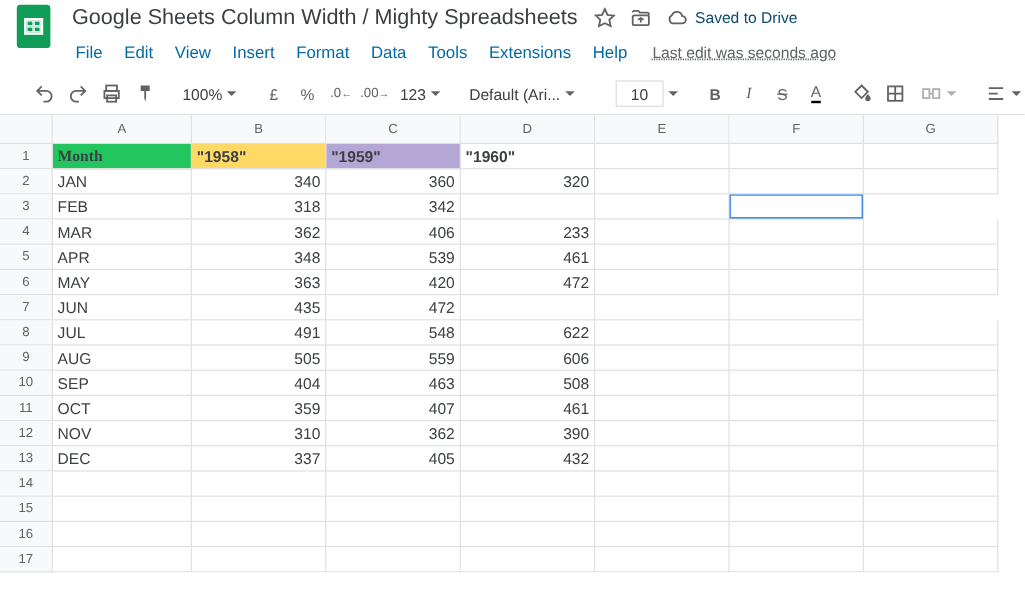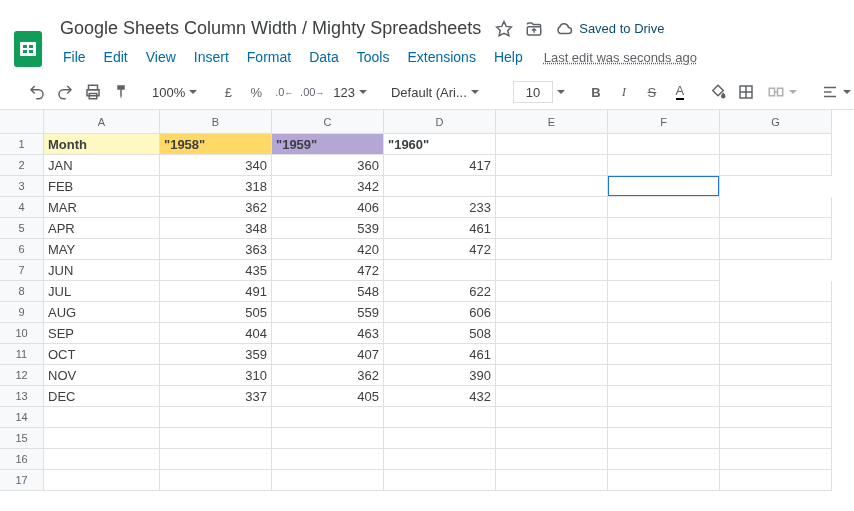--- a/index.html
+++ b/index.html
@@ -1,18 +1,18 @@
 <!DOCTYPE html>
 <html><head>
 <meta charset="utf-8">
 <style>
   * { box-sizing: border-box; margin: 0; padding: 0; }
   body { font-family: Arial, sans-serif; font-size: 13px; color: #3c4043; width: 854px; height: 511px; overflow: hidden; background: #fff; }
   
-  .header { display: flex; align-items: flex-end; padding: 16px 8px 0 8px; }
+  .header { display: flex; align-items: flex-start; padding: 2px 8px 0 8px; }
   .logo { width: 40px; height: 40px; display: flex; align-items: center; justify-content: center; margin-right: 8px; }
   .logo-inner { width: 28px; height: 36px; background: #0f9d58; border-radius: 3px; position: relative; display:flex; align-items:center; justify-content:center; }
   .logo-grid { width: 16px; height: 14px; border: 2px solid #fff; display:grid; grid-template-columns:1fr 1fr; grid-template-rows:1fr 1fr; }
   .logo-grid div { border:1px solid #fff; }
   .title-area { flex: 1; }
   .title-row { display: flex; align-items: center; gap: 10px; }
   .doc-title { font-size: 18px; color: #3c4043; padding: 2px 4px; }
   .title-icons { display: flex; gap: 12px; align-items: center; color: #5f6368; }
   .saved { display: flex; align-items: center; gap: 6px; color: #0c4a6e; font-size: 13px; }
   .menubar { display: flex; gap: 4px; margin-top: 4px; align-items: center; }
@@ -223,33 +223,33 @@
         <div class="colhdr w0">A</div>
         <div class="colhdr w1">B</div>
         <div class="colhdr w2">C</div>
         <div class="colhdr w3">D</div>
         <div class="colhdr w4">E</div>
         <div class="colhdr w5">F</div>
         <div class="colhdr w6">G</div>
       </div>
     <div id="databody">
         <div class="datarow">
-          <div class="cell w0 header-cell" style="background: #fef9c3;">Month</div>
+          <div class="cell w0 header-cell" style="background: #22c55e; font-family: Liberation Serif, serif;">Month</div>
           <div class="cell w1 header-cell" style="background: rgb(255, 217, 102);">"1958"</div>
           <div class="cell w2 header-cell" style="background: rgb(180, 167, 214);">"1959"</div>
           <div class="cell w3 header-cell" style="background: rgb(255, 255, 255);">"1960"</div>
           <div class="cell w4"></div>
           <div class="cell w5"></div>
           <div class="cell w6"></div>
         </div>
         <div class="datarow">
           <div class="cell w0">JAN</div>
           <div class="cell w1 num">340</div>
           <div class="cell w2 num">360</div>
-          <div class="cell w3 num">417</div>
+          <div class="cell w3 num">320</div>
           <div class="cell w4"></div>
           <div class="cell w5"></div>
           <div class="cell w6"></div>
         </div>
         <div class="datarow">
           <div class="cell w0">FEB</div>
           <div class="cell w1 num">318</div>
           <div class="cell w2 num">342</div>
           <div class="cell w4"></div>
           <div class="cell w5"></div>

